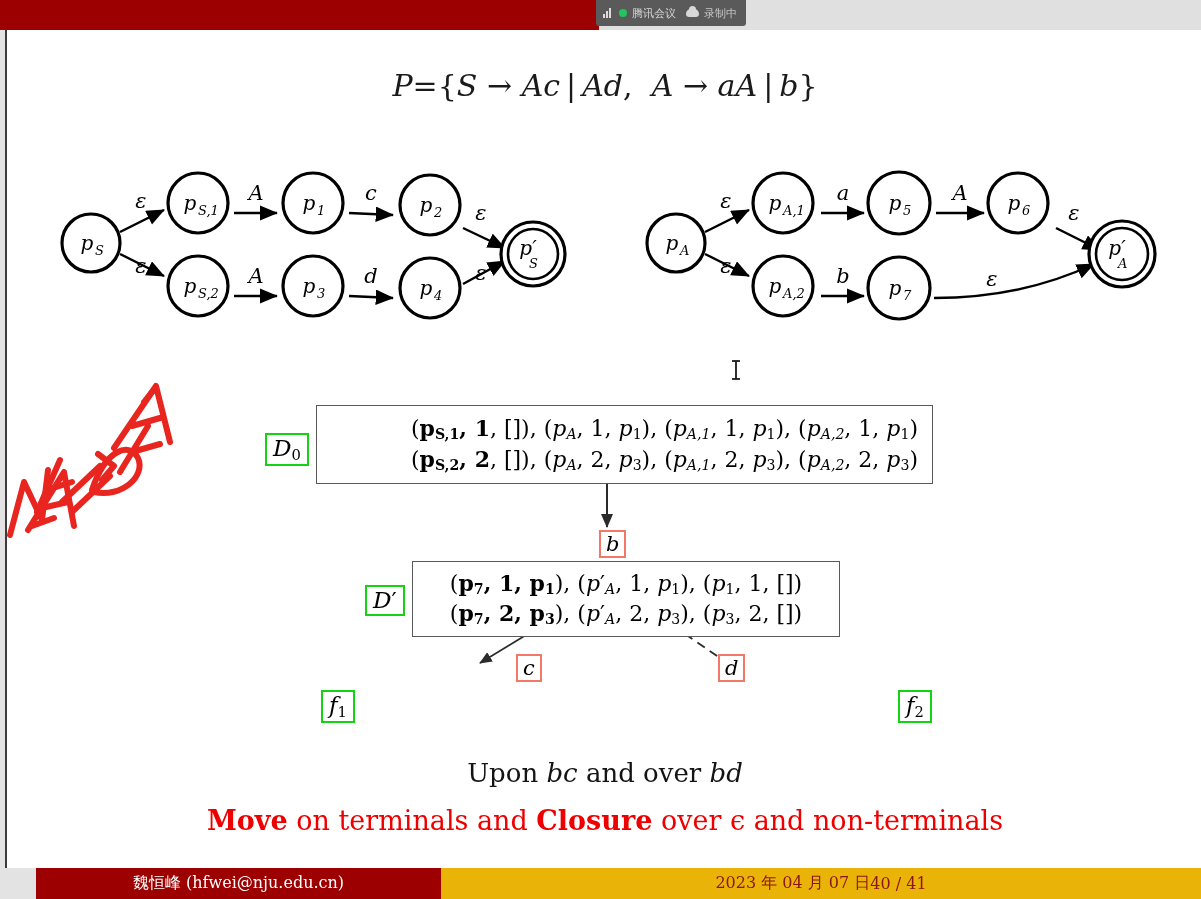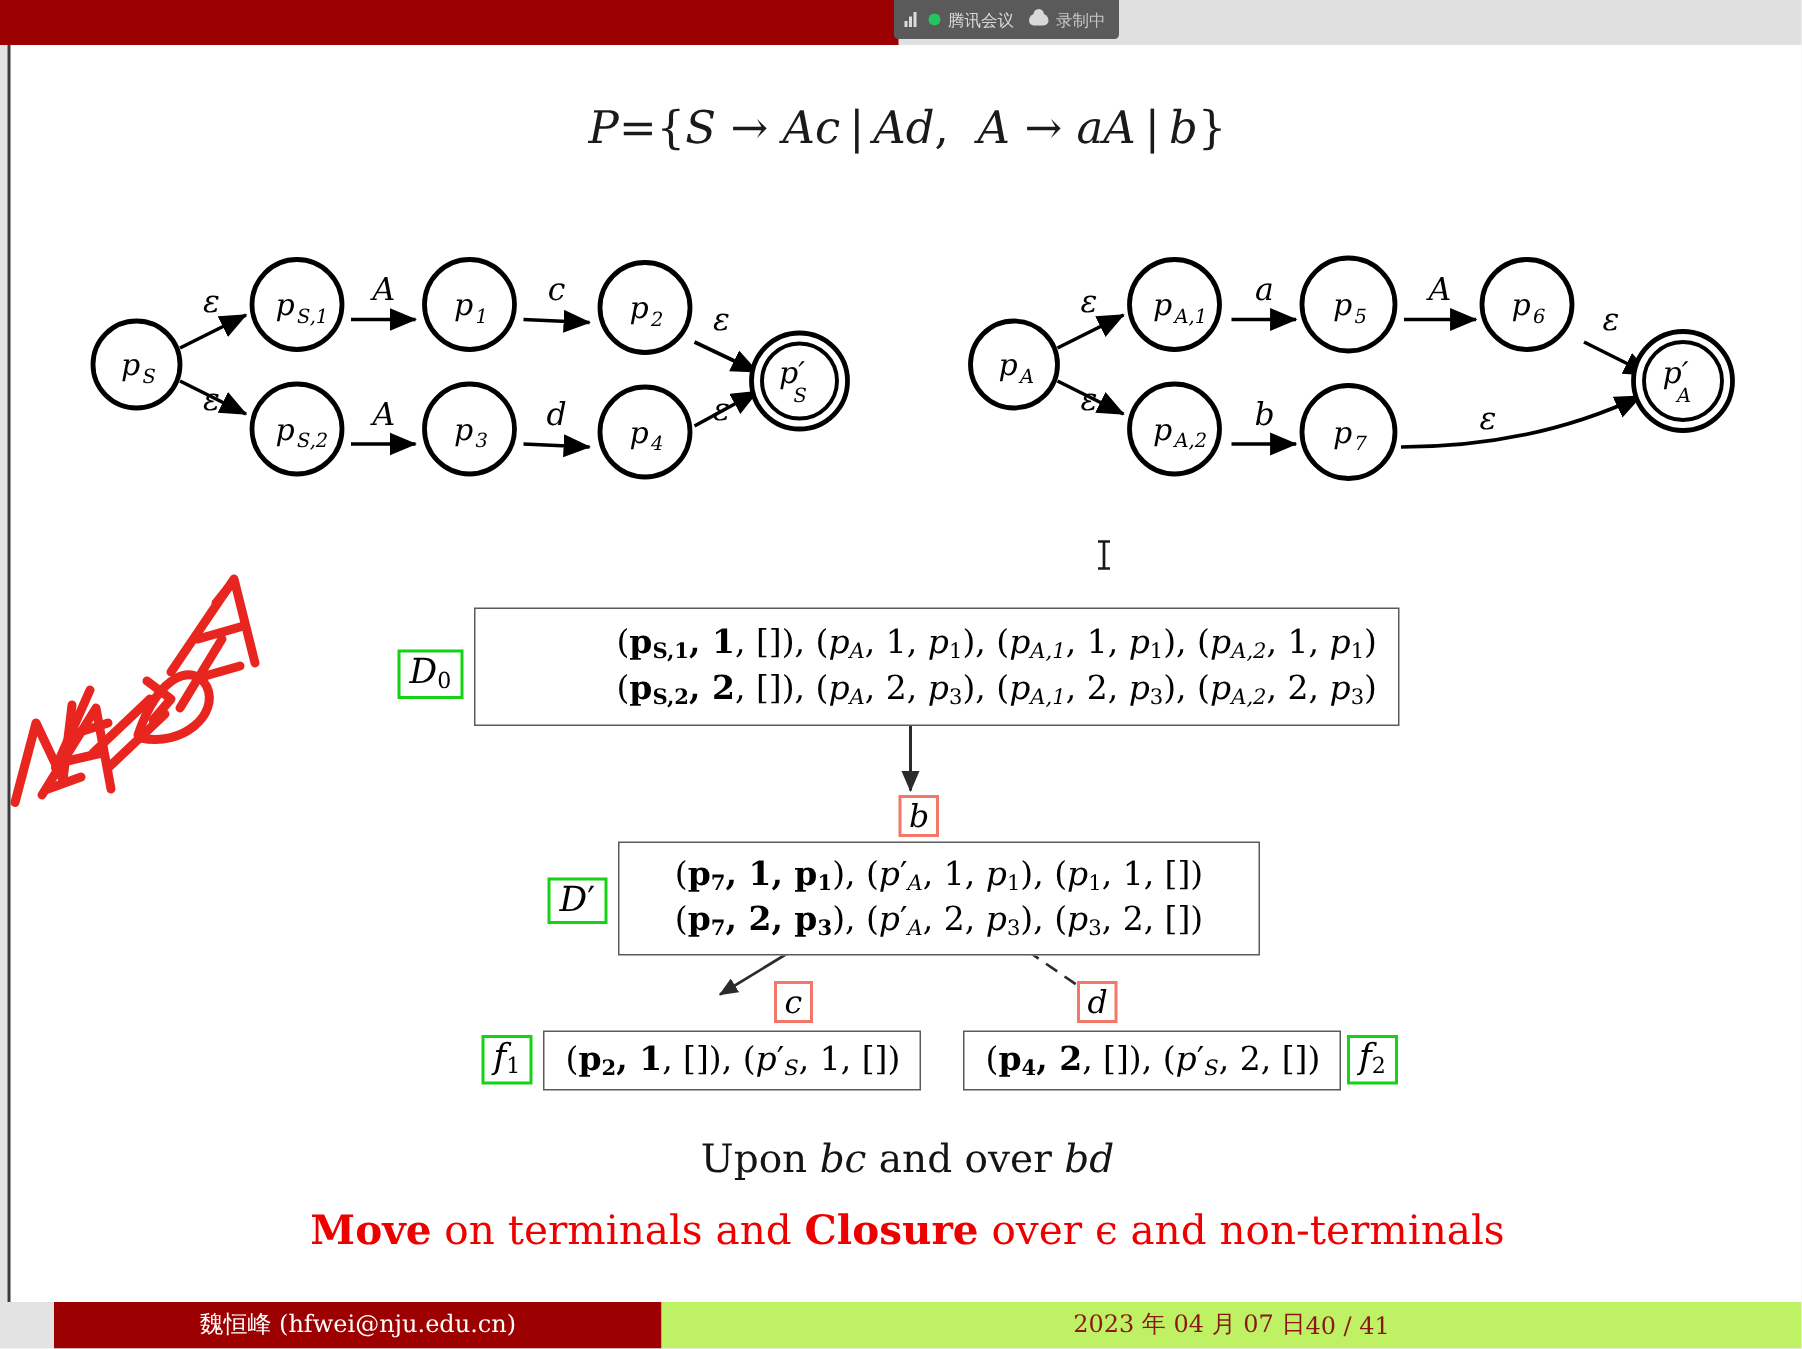--- a/index.html
+++ b/index.html
@@ -114,21 +114,21 @@
     gap:0px;padding-right:18px;color:#b9bbe0;
   }
   #navbar .grp{display:flex;align-items:center;gap:7px;margin-left:22px;}
   .tri-l{width:0;height:0;border-top:5px solid transparent;border-bottom:5px solid transparent;border-right:7px solid #b9bbe0;}
   .tri-r{width:0;height:0;border-top:5px solid transparent;border-bottom:5px solid transparent;border-left:7px solid #b9bbe0;}
 
   
   #footer{position:absolute;left:0;top:868px;width:1201px;height:31px;display:flex;}
   #footer .seg-a{width:405px;background:#9c0000;color:#fff;margin-left:36px;}
   #footer .seg-b{width:400px;background:#ebebeb;color:#3434d6;}
-  #footer .seg-c{flex:1;background:#bef264;color:#8a1616;
+  #footer .seg-c{flex:1;background:#eab308;color:#8a1616;
      display:flex;align-items:center;justify-content:center;}
   #footer .seg-a,#footer .seg-b{display:flex;align-items:center;justify-content:center;}
   #footer .seg-a span,#footer .seg-b span,#footer .seg-c span{
      font-family:"DejaVu Serif",serif;font-size:16px;}
 </style>
 </head>
 <body>
 
 <div id="topbar">
   <div id="topbar-red"></div>
@@ -348,31 +348,21 @@
       (<span class="bld up">p</span><sub class="bld up">7</sub><span class="bld up">, 2, p</span><sub class="bld up">3</sub>), (<span class="it">p</span><span class="up">′</span><sub class="it">A</sub>, 2, <span class="it">p</span><sub class="up">3</sub>), (<span class="it">p</span><sub class="up">3</sub>, 2, [])
     </span>
   </div>
 
   <div class="rlabel" style="left:509px;top:624px;">c</div>
   <div class="rlabel" style="left:711px;top:624px;">d</div>
 
   <div class="glabel" style="left:314px;top:660px;">
     <span class="it">f</span><sub class="up">1</sub>
   </div>
-  <div class="dbox" style="left:355px;top:657px;width:252px;height:40px;">
-    <span class="row">
-      (<span class="bld up">p</span><sub class="bld up">2</sub><span class="bld up">, 1</span>, []), (<span class="it">p</span><span class="up">′</span><sub class="it">S</sub>, 1, [])
-    </span>
-  </div>
-
-  <div class="dbox" style="left:635px;top:657px;width:252px;height:40px;">
-    <span class="row">
-      (<span class="bld up">p</span><sub class="bld up">4</sub><span class="bld up">, 2</span>, []), (<span class="it">p</span><span class="up">′</span><sub class="it">S</sub>, 2, [])
-    </span>
-  </div>
+
   <div class="glabel" style="left:891px;top:660px;">
     <span class="it">f</span><sub class="up">2</sub>
   </div>
 
   <div class="upon-line">
     <span>Upon </span><span class="mi">bc</span><span> and over </span><span class="mi">bd</span>
   </div>
 
   <div class="move-line">
     <b>Move</b><span> on terminals and </span><b>Closure</b><span> over </span><span>ϵ</span><span> and non-terminals</span>

